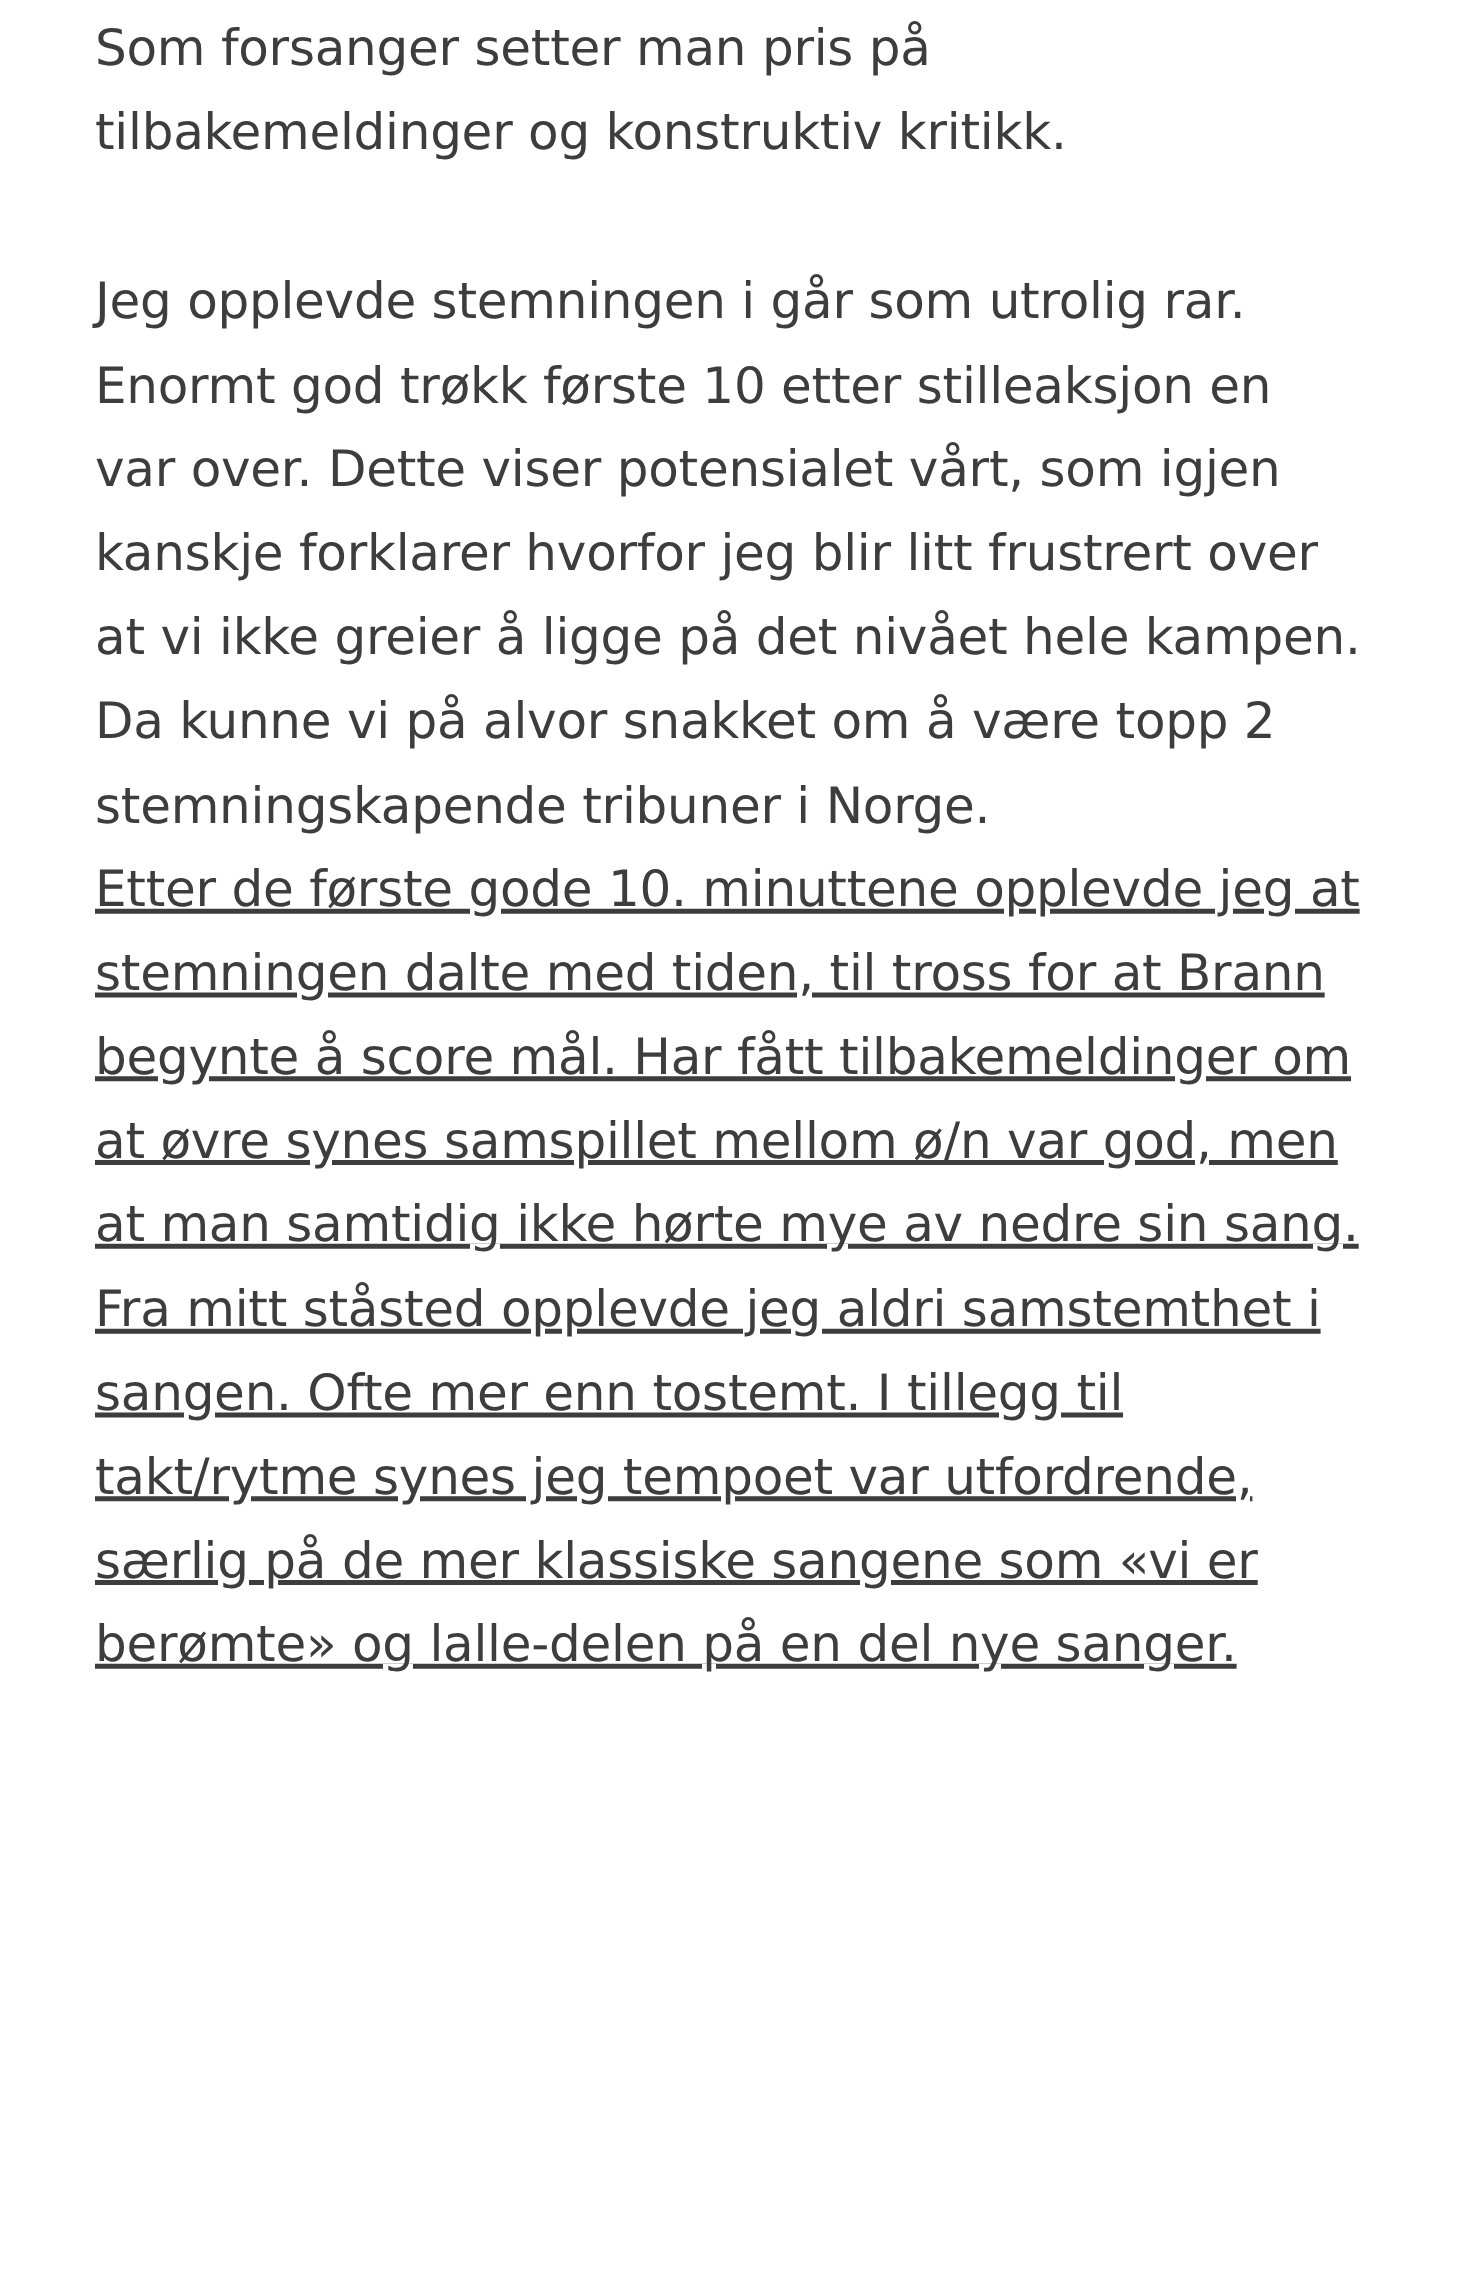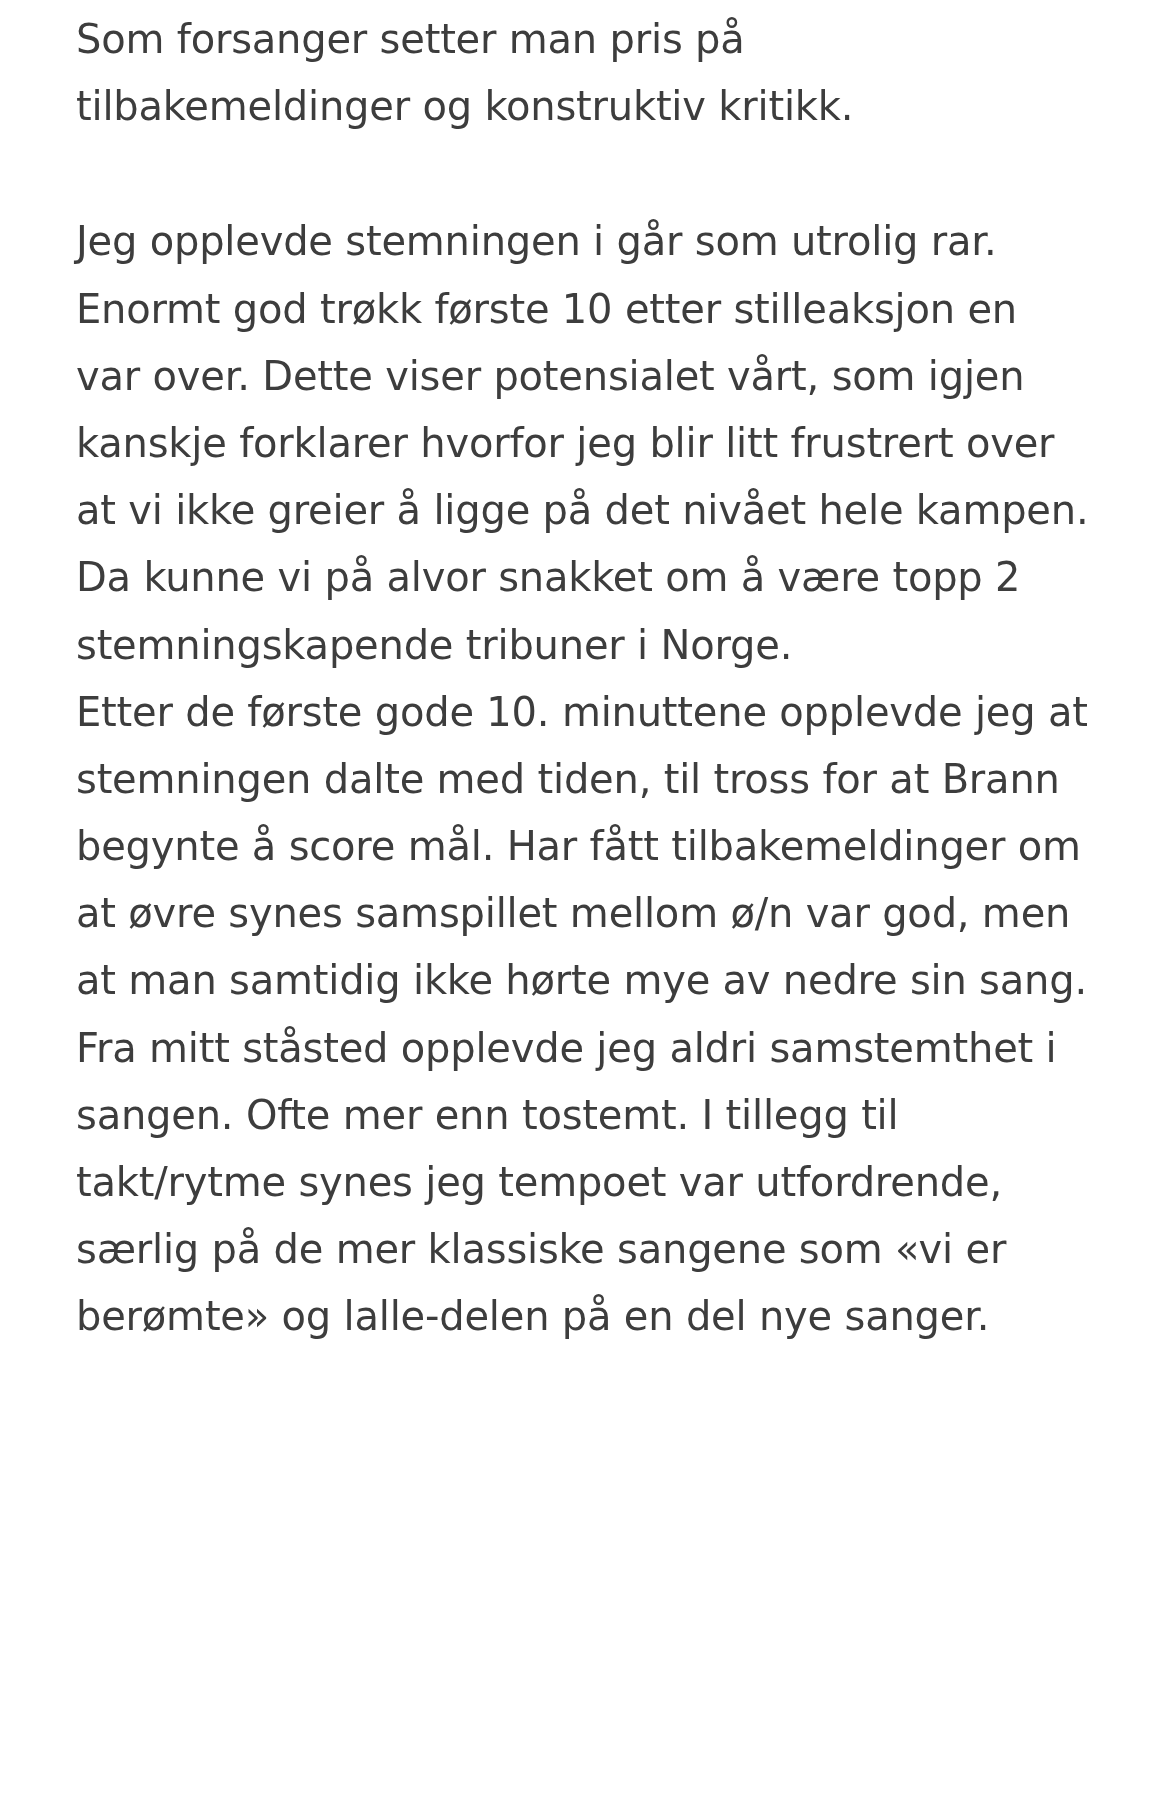--- a/index.html
+++ b/index.html
@@ -26,20 +26,21 @@
     font-size: 40px;
     line-height: 1.68;
     letter-spacing: -0.2px;
     color: #3d3d3d;
     font-weight: 400;
     margin: 0;
     word-wrap: break-word;
   }
   .para + .para {
     margin-top: 0;
+    text-decoration: underline;
   }
   .spacer {
     height: 68px;
   }
 </style>
 </head>
 <body>
 
 <div class="page">
 

